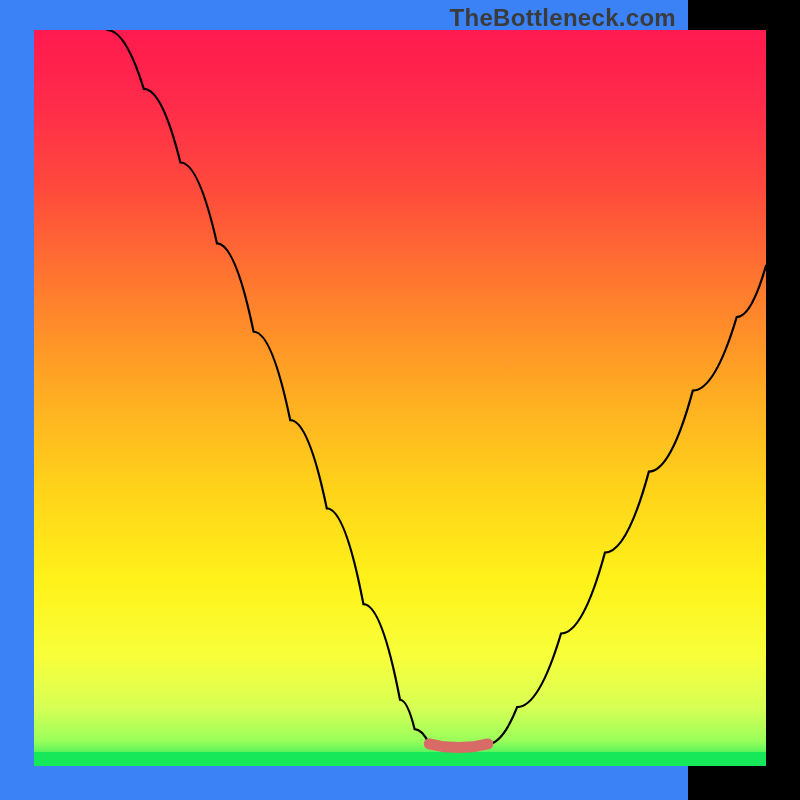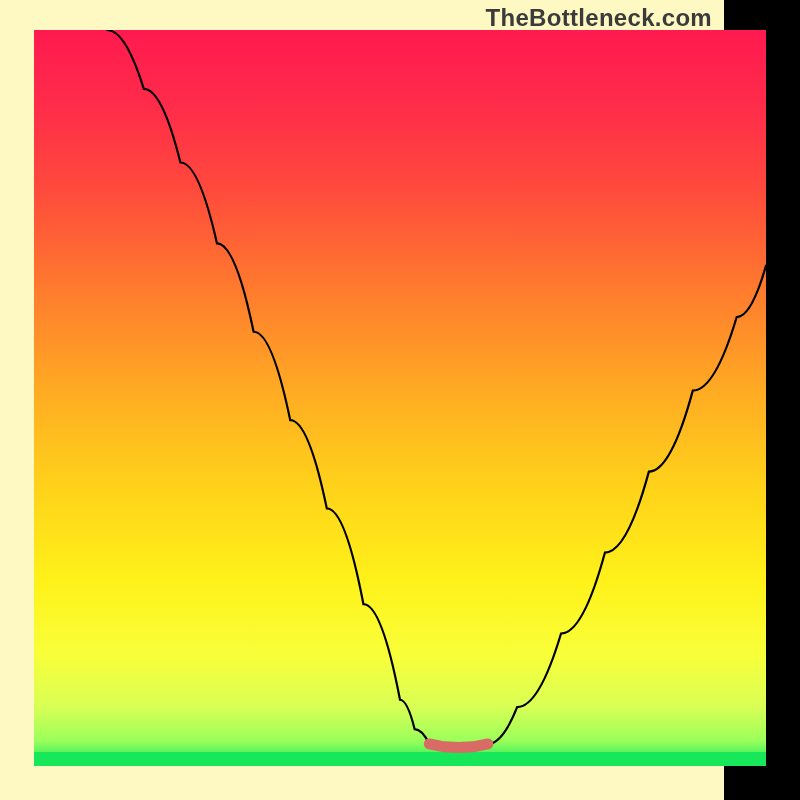--- a/index.html
+++ b/index.html
@@ -8,22 +8,21 @@
     width: 800px;
     height: 800px;
     background: #000;
     overflow: hidden;
     font-family: Arial, Helvetica, sans-serif;
   }
   .frame {
     position: relative;
     width: 688px;
     height: 800px;
-    background: #fef9c3;
-    padding-left: 36px;
+    background: #3b82f6;
   }
   .watermark {
     position: absolute;
     top: 4px;
     right: 12px;
     color: #3b3b3b;
     font-size: 24px;
     font-weight: 600;
     letter-spacing: 0.3px;
     z-index: 30;

